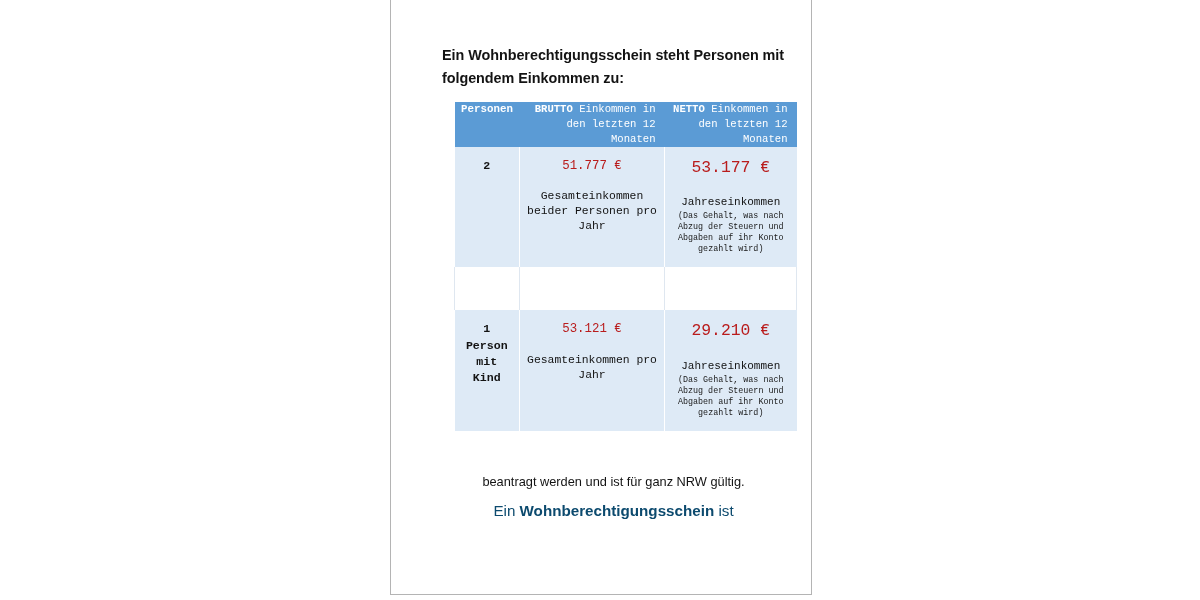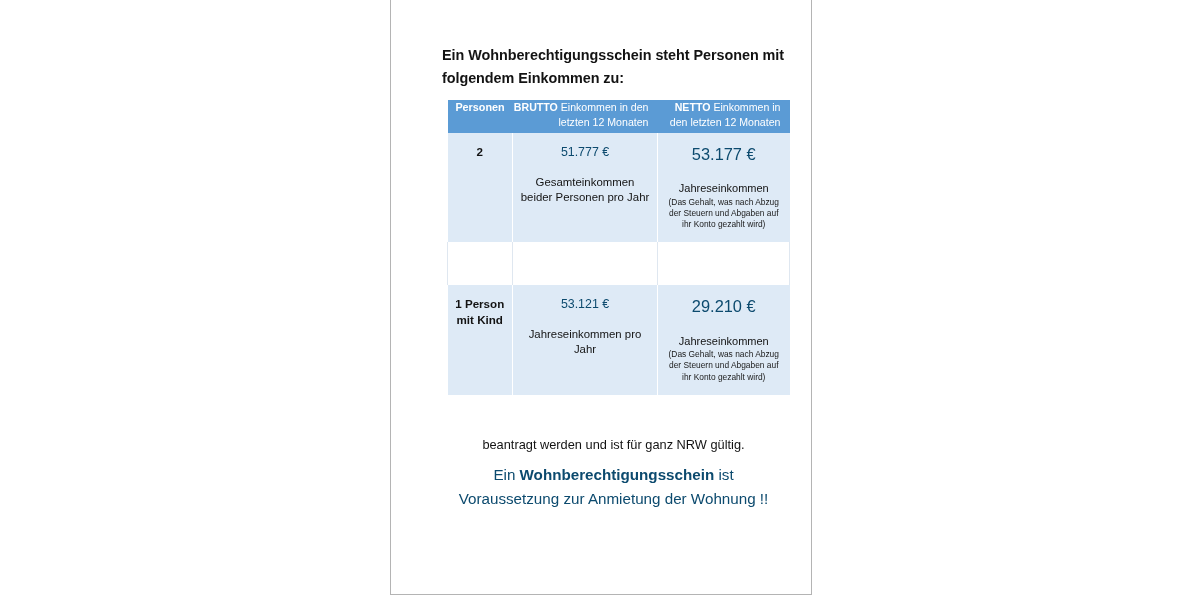--- a/index.html
+++ b/index.html
@@ -44,21 +44,22 @@
     color: #131313;
     margin: 0 0 10px 0;
     text-align: left;
   }
 
   
   .income-table {
     border-collapse: collapse;
     table-layout: fixed;
     width: 342px;
-    margin: 5px;
+    margin: 12px;
+    font-family: Liberation Mono, monospace;
   }
   .income-table td, .income-table th {
     padding: 0;
     margin: 0;
     vertical-align: top;
   }
 
   .col-personen { width: 65px; }
   .col-brutto   { width: 145px; }
   .col-netto    { width: 132px; }
@@ -111,21 +112,21 @@
     text-align: center;
     font-size: 11.6px;
     font-weight: bold;
     line-height: 1.4;
     color: #131313;
   }
   .cell-amount {
     text-align: center;
     font-size: 12.4px;
     line-height: 1.3;
-    color: #0c4a6e;
+    color: #b91c1c;
   }
   .cell-amount.big {
     font-size: 16.4px;
     line-height: 1.25;
   }
   .cell-desc {
     text-align: center;
     font-size: 11.4px;
     line-height: 1.33;
     color: #131313;
@@ -225,37 +226,36 @@
           <td></td>
           <td class="last-col"></td>
         </tr>
 
         <tr class="data-row">
           <td class="first-col">
             <div class="cell-personen">1 Person mit Kind</div>
           </td>
           <td>
             <div class="cell-amount">53.121 €</div>
-            <div class="cell-desc">Jahreseinkommen pro Jahr</div>
+            <div class="cell-desc">Gesamteinkommen pro Jahr</div>
           </td>
           <td class="last-col">
             <div class="cell-amount big">29.210 €</div>
             <div class="cell-desc netto-desc">Jahreseinkommen</div>
             <div class="cell-note">(Das Gehalt, was nach Abzug der Steuern und Abgaben auf ihr Konto gezahlt wird)</div>
           </td>
         </tr>
 
       </tbody>
     </table>
 
     <div class="outro">
       <p class="outro-p1">
         <br>
         <span>beantragt werden und ist für ganz NRW gültig.</span>
       </p>
       <p class="outro-p2">
         <span>Ein </span><span class="bold">Wohnberechtigungsschein</span><span> ist</span><br>
-        <span>Voraussetzung zur Anmietung der Wohnung !!</span>
       </p>
     </div>
 
   </div>
 </div>
 
 </body></html>

